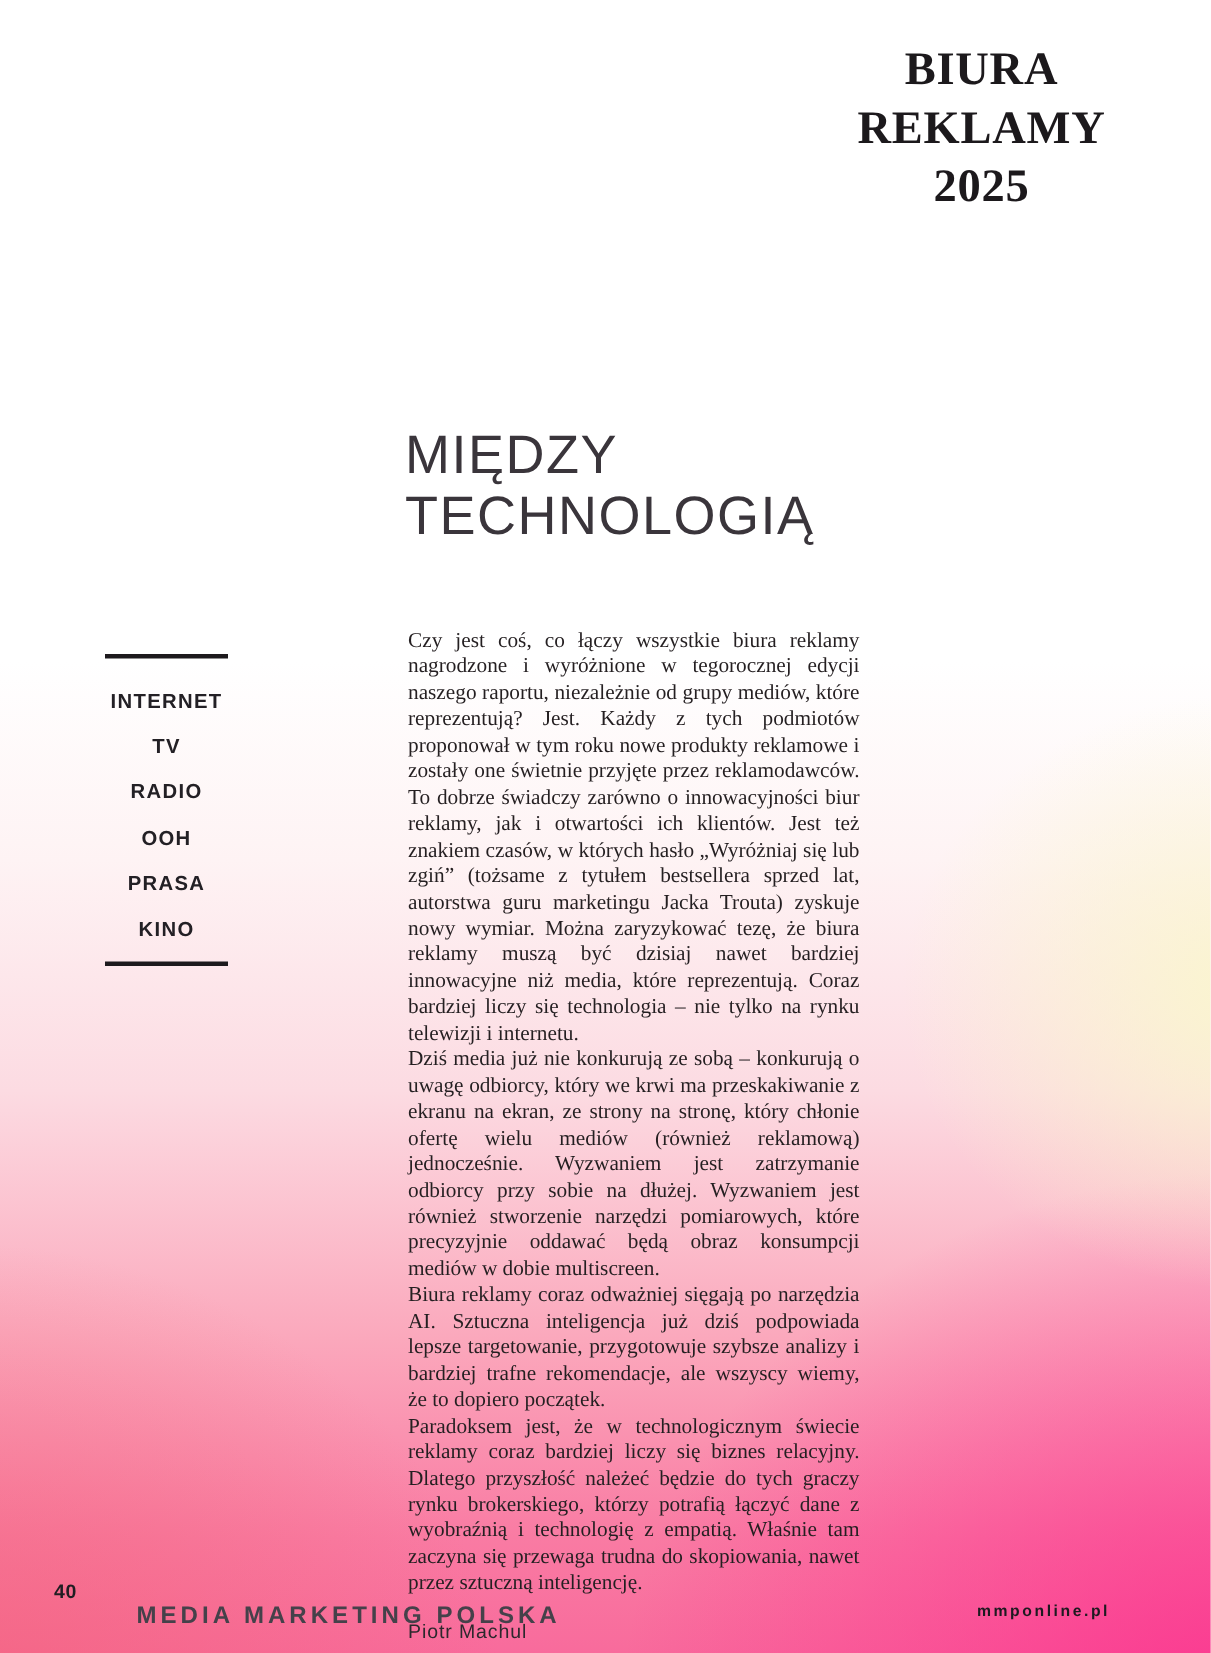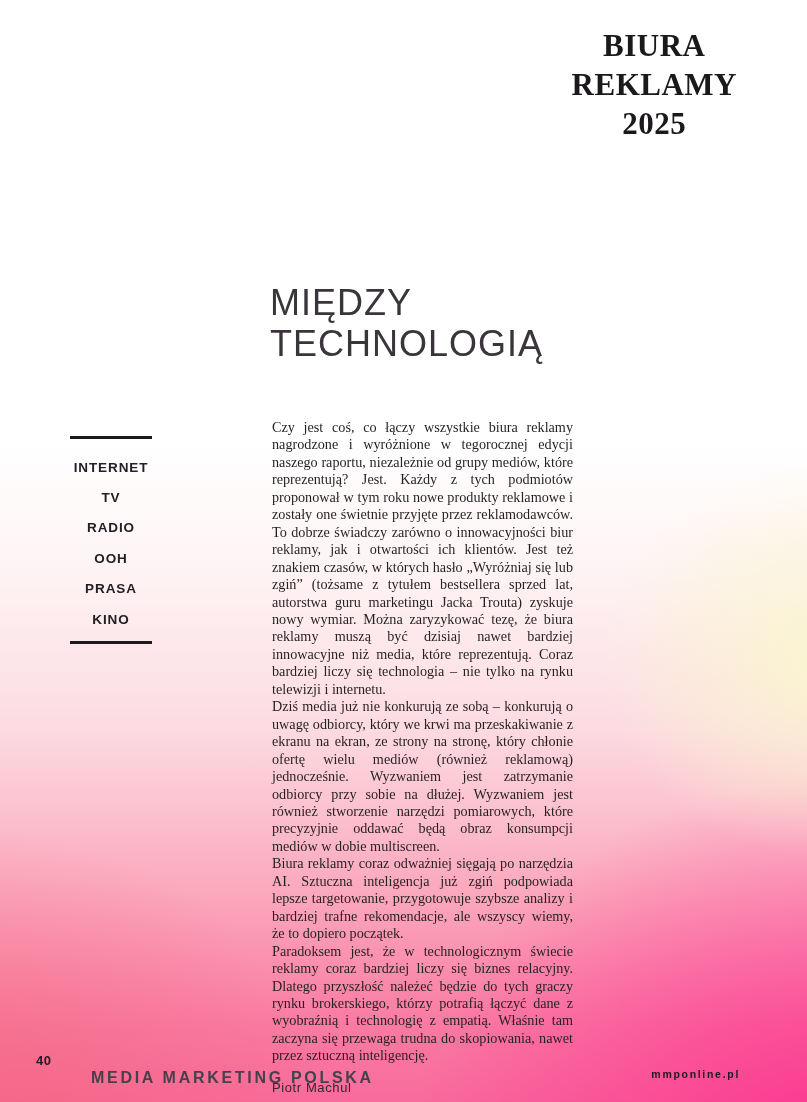--- a/index.html
+++ b/index.html
@@ -89,21 +89,21 @@
   </div>
 
   <h1 class="headline" style="margin:0;">
     <div>MIĘDZY</div>
     <div>TECHNOLOGIĄ</div>
   </h1>
 
   <div class="bodycol">
     <p>Czy jest coś, co łączy wszystkie biura reklamy nagrodzone i wyróżnione w tegorocznej edycji naszego raportu, niezależnie od grupy mediów, które reprezentują? Jest. Każdy z tych podmiotów proponował w tym roku nowe produkty reklamowe i zostały one świetnie przyjęte przez reklamodawców. To dobrze świadczy zarówno o innowacyjności biur reklamy, jak i otwartości ich klientów. Jest też znakiem czasów, w których hasło „Wyróżniaj się lub zgiń” (tożsame z tytułem bestsellera sprzed lat, autorstwa guru marketingu Jacka Trouta) zyskuje nowy wymiar. Można zaryzykować tezę, że biura reklamy muszą być dzisiaj nawet bardziej innowacyjne niż media, które reprezentują. Coraz bardziej liczy się technologia – nie tylko na rynku telewizji i internetu.</p>
     <p>Dziś media już nie konkurują ze sobą – konkurują o uwagę odbiorcy, który we krwi ma przeskakiwanie z ekranu na ekran, ze strony na stronę, który chłonie ofertę wielu mediów (również reklamową) jednocześnie. Wyzwaniem jest zatrzymanie odbiorcy przy sobie na dłużej. Wyzwaniem jest również stworzenie narzędzi pomiarowych, które precyzyjnie oddawać będą obraz konsumpcji mediów w dobie multiscreen.</p>
-    <p>Biura reklamy coraz odważniej sięgają po narzędzia AI. Sztuczna inteligencja już zgiń podpowiada lepsze targetowanie, przygotowuje szybsze analizy i bardziej trafne rekomendacje, ale wszyscy wiemy, że to dopiero początek.</p>
+    <p>Biura reklamy coraz odważniej sięgają po narzędzia AI. Sztuczna inteligencja już dziś podpowiada lepsze targetowanie, przygotowuje szybsze analizy i bardziej trafne rekomendacje, ale wszyscy wiemy, że to dopiero początek.</p>
     <p>Paradoksem jest, że w technologicznym świecie reklamy coraz bardziej liczy się biznes relacyjny. Dlatego przyszłość należeć będzie do tych graczy rynku brokerskiego, którzy potrafią łączyć dane z wyobraźnią i technologię z empatią. Właśnie tam zaczyna się przewaga trudna do skopiowania, nawet przez sztuczną inteligencję.</p>
     <div class="author">Piotr Machul</div>
   </div>
 
   <div class="footer-page">40</div>
   <div class="footer-pub">MEDIA MARKETING POLSKA</div>
   <div class="footer-site">mmponline.pl</div>
 
 </div>
 

